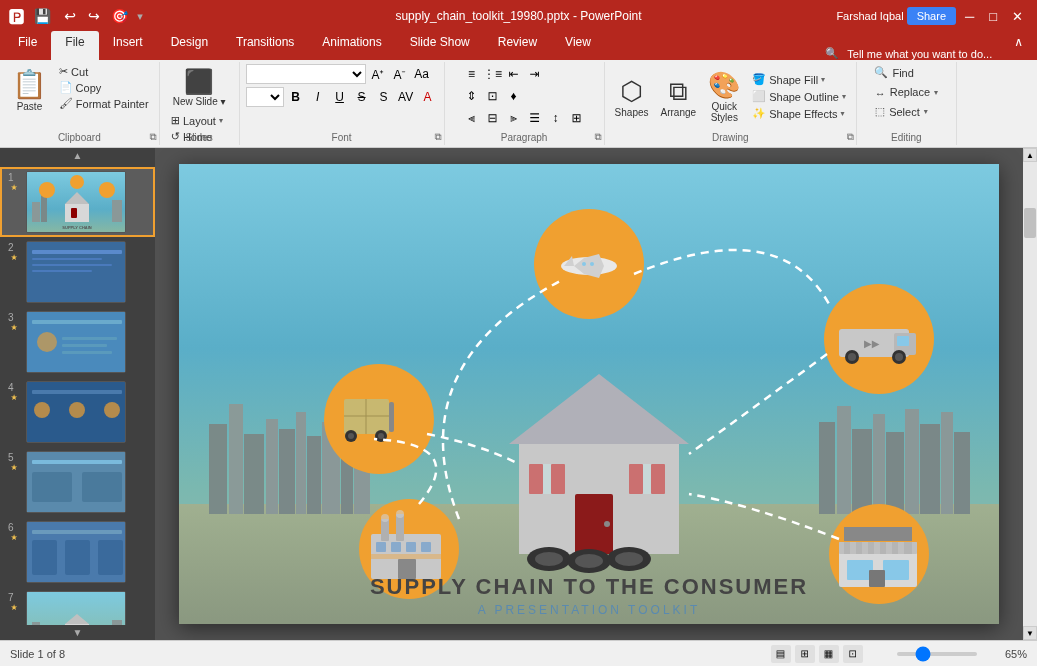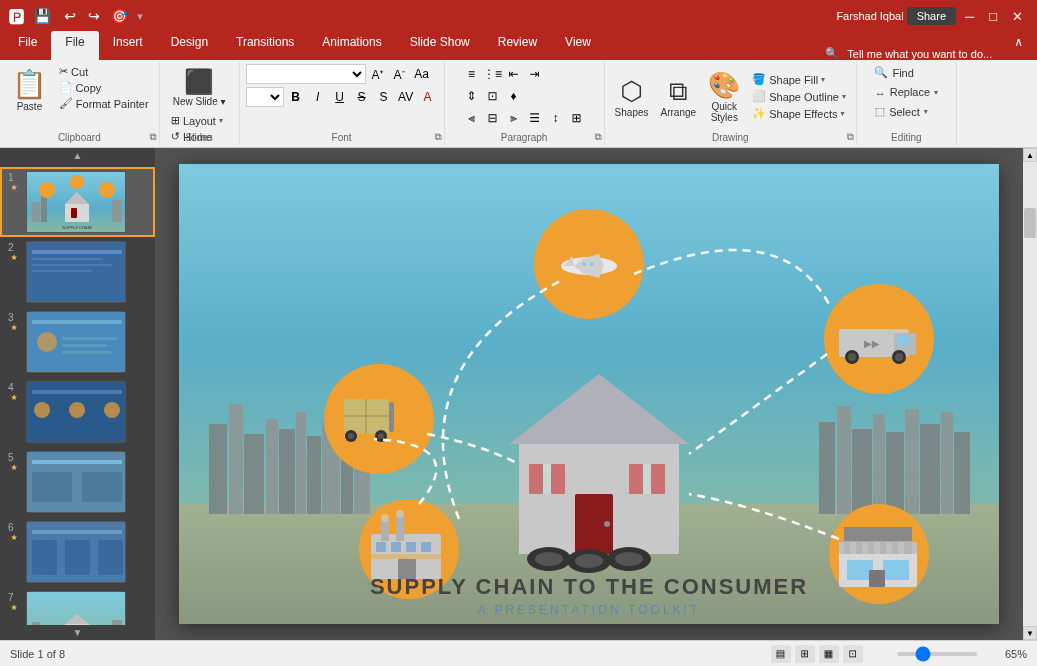--- a/index.html
+++ b/index.html
@@ -352,23 +352,24 @@
     <div class="title-bar-left">
       <span style="font-size:18px;">🅿</span>
       <div class="quick-access">
         <button class="qa-btn">💾</button>
         <button class="qa-btn">↩</button>
         <button class="qa-btn">↪</button>
         <button class="qa-btn">🎯</button>
         <span style="color:#aaa;font-size:11px;">▾</span>
       </div>
     </div>
+    <div class="title-bar-center">supply_chain_toolkit_19980.pptx - PowerPoint</div>
     <div class="title-bar-right">
       <span style="font-size:11px;">Farshad Iqbal</span>
-      <button class="tb-btn" style="background:#404040;border-radius:3px;padding:3px 10px;font-size:11px;">Share</button>
+      <button class="tb-btn" style="background:#3b82f6;border-radius:3px;padding:3px 10px;font-size:11px;">Share</button>
       <button class="tb-btn">─</button>
       <button class="tb-btn">□</button>
       <button class="tb-btn">✕</button>
     </div>
   </div>
 
   <div class="ribbon-tabs">
     <button class="ribbon-tab">File</button>
     <button class="ribbon-tab active">File</button>
     <button class="ribbon-tab">Insert</button>

